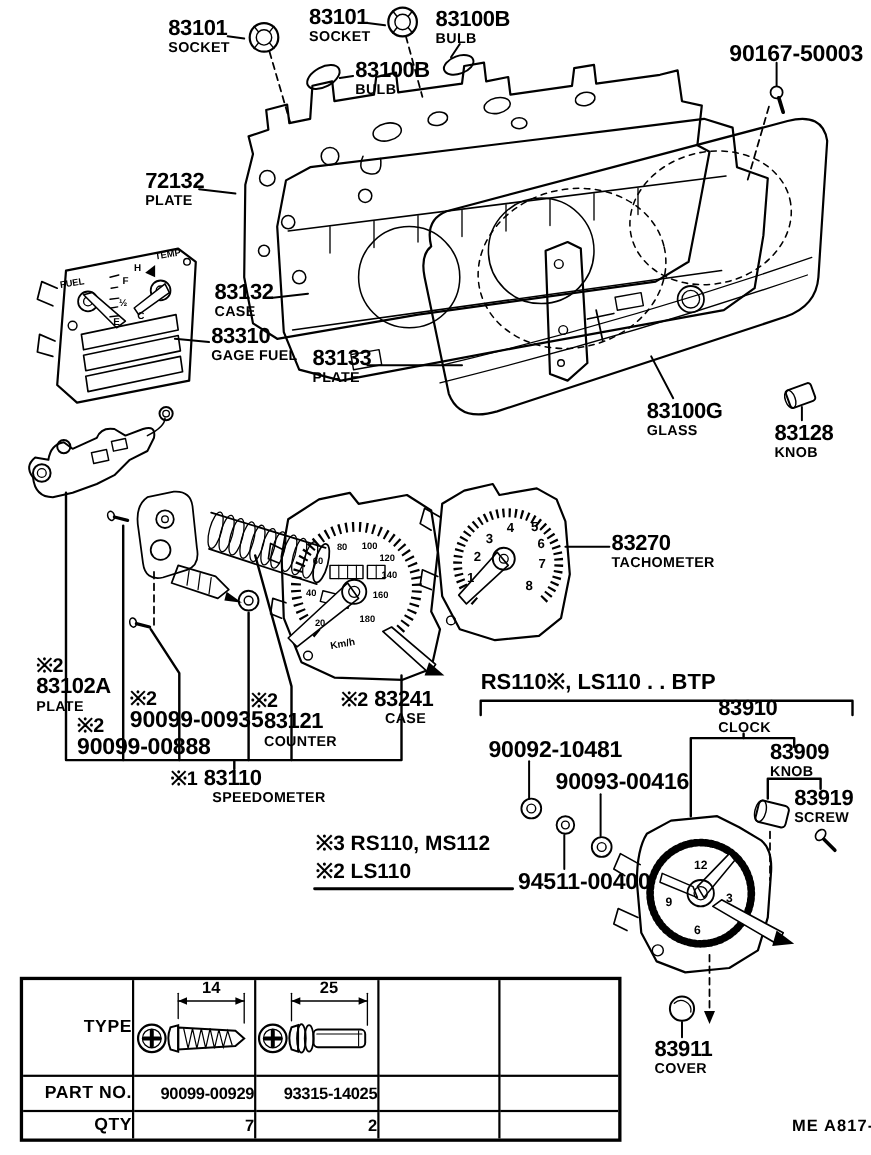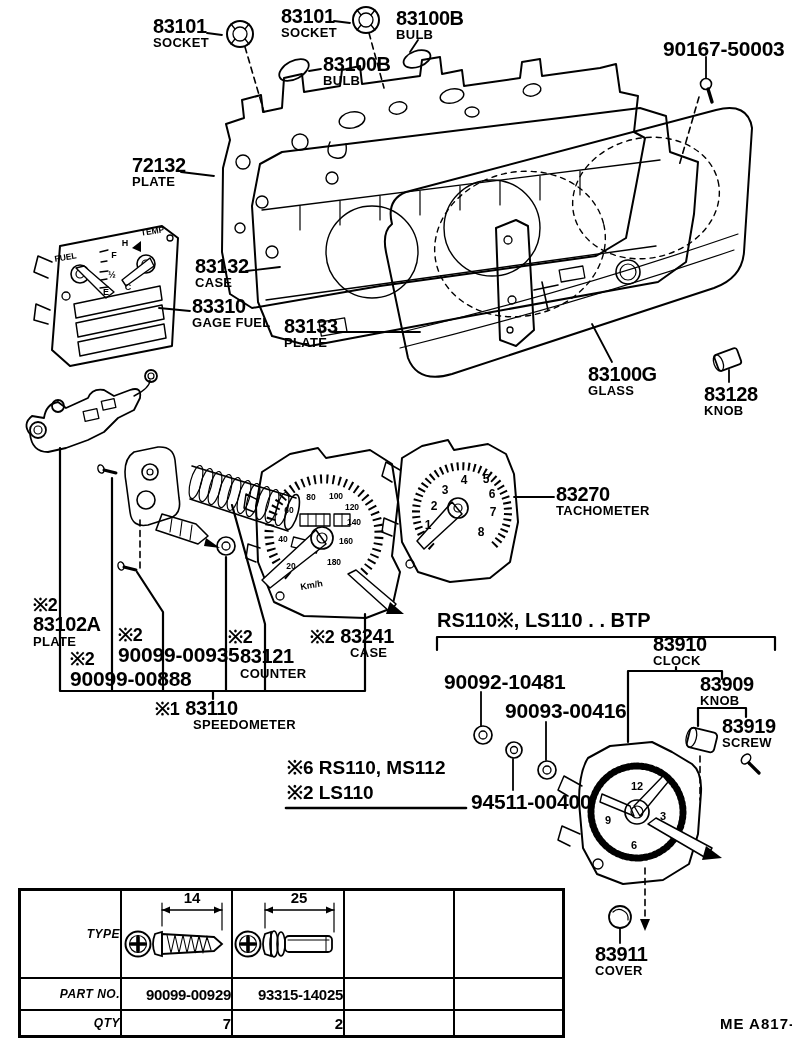--- a/index.html
+++ b/index.html
@@ -19,21 +19,21 @@
   .note{font-size:19px;letter-spacing:0;}
   .foot{font-size:15px;letter-spacing:1px;}
   
   .ptable{position:absolute;left:18px;top:888px;width:541px;border:3px solid #000;
           display:grid;grid-template-columns:101px 111px 112px 110px 1fr;
           grid-template-rows:88px 32px 24px;}
   .cell{border-right:2px solid #000;border-bottom:2px solid #000;display:flex;
         align-items:center;justify-content:flex-end;font-weight:bold;position:relative;}
   .cell.lastcol{border-right:none;}
   .cell.lastrow{border-bottom:none;}
-  .rowlab{font-size:12px;letter-spacing:0.5px;font-style:italic;}
+  .rowlab{font-size:16px;letter-spacing:0.5px;}
   .pn{font-size:15px;letter-spacing:-0.3px;}
   .qty{font-size:15px;}
 </style>
 </head>
 <body>
 
 <div class="page">
 
 <svg class="art" width="792" height="1050" viewBox="0 0 792 1050">
   <g fill="none" stroke="#000" stroke-width="2" stroke-linejoin="round" stroke-linecap="round">
@@ -420,21 +420,21 @@
 </div>
 <div class="co" style="left:722px;top:716px">
   <span class="num">83919</span>
   <span class="nm">SCREW</span>
 </div>
 <div class="co" style="left:471px;top:791px">
   <span class="numsm">94511-00400</span>
 </div>
 
 <div class="co note" style="left:287px;top:758px">
-  <span>※6 RS110, MS112</span>
+  <span>※3 RS110, MS112</span>
 </div>
 <div class="co note" style="left:287px;top:783px">
   <span>※2 LS110</span>
 </div>
 
 <div class="co" style="left:595px;top:944px">
   <span class="num">83911</span>
   <span class="nm">COVER</span>
 </div>
 

